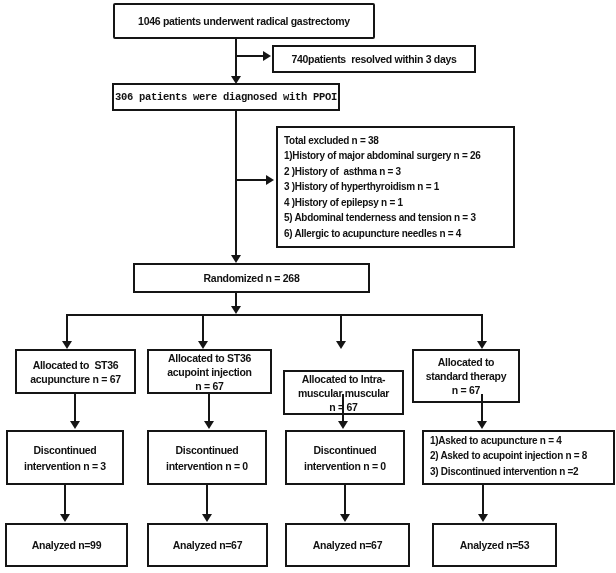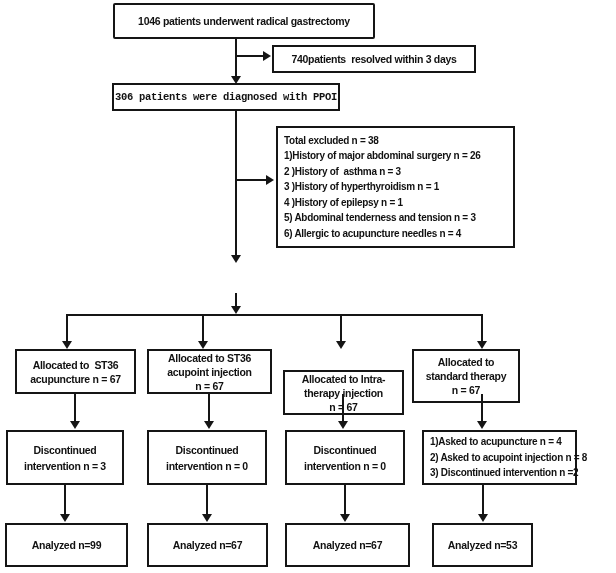--- a/index.html
+++ b/index.html
@@ -83,20 +83,23 @@
   <div class="box list excluded" style="left:276px; top:126px; width:239px; height:122px;">
     <div class="ln">Total excluded n = 38</div>
     <div class="ln">1)History of major abdominal surgery n = 26</div>
     <div class="ln">2 )History of  asthma n = 3</div>
     <div class="ln">3 )History of hyperthyroidism n = 1</div>
     <div class="ln">4 )History of epilepsy n = 1</div>
     <div class="ln">5) Abdominal tenderness and tension n = 3</div>
     <div class="ln">6) Allergic to acupuncture needles n = 4</div>
   </div>
 
+  <div class="box" style="left:133px; top:263px; width:237px; height:30px;">
+    <div class="ln">Randomized n = 268</div>
+  </div>
 
   <div class="vline" style="left:235px; top:293px; width:2px; height:14px;"></div>
   <div class="arr-down" style="left:231px; top:306px;"></div>
 
   <div class="hline" style="left:66px; top:314px; width:417px; height:2px;"></div>
 
   <div class="vline" style="left:66px; top:314px; width:2px; height:28px;"></div>
   <div class="arr-down" style="left:62px; top:341px;"></div>
   <div class="vline" style="left:202px; top:314px; width:2px; height:28px;"></div>
   <div class="arr-down" style="left:198px; top:341px;"></div>
@@ -109,21 +112,21 @@
     <div class="ln">Allocated to  ST36</div>
     <div class="ln">acupuncture n = 67</div>
   </div>
   <div class="box" style="left:147px; top:349px; width:125px; height:45px;">
     <div class="ln">Allocated to ST36</div>
     <div class="ln">acupoint injection</div>
     <div class="ln">n = 67</div>
   </div>
   <div class="box" style="left:283px; top:349px; width:121px; height:45px;margin-top:21px;">
     <div class="ln">Allocated to Intra-</div>
-    <div class="ln">therapy injection</div>
+    <div class="ln">muscular muscular</div>
     <div class="ln">n = 67</div>
   </div>
   <div class="box" style="left:412px; top:349px; width:108px; height:54px;">
     <div class="ln">Allocated to</div>
     <div class="ln">standard therapy</div>
     <div class="ln">n = 67</div>
   </div>
 
   <div class="vline" style="left:74px; top:394px; width:2px; height:28px;"></div>
   <div class="arr-down" style="left:70px; top:421px;"></div>
@@ -139,21 +142,21 @@
     <div class="ln">intervention n = 3</div>
   </div>
   <div class="box disc" style="left:147px; top:430px; width:120px; height:55px;">
     <div class="ln">Discontinued</div>
     <div class="ln">intervention n = 0</div>
   </div>
   <div class="box disc" style="left:285px; top:430px; width:120px; height:55px;">
     <div class="ln">Discontinued</div>
     <div class="ln">intervention n = 0</div>
   </div>
-  <div class="box list multi" style="left:422px; top:430px; width:155px; height:55px;">
+  <div class="box list multi" style="left:422px; top:430px; width:193px; height:55px;justify-content:flex-end;">
     <div class="ln">1)Asked to acupuncture n = 4</div>
     <div class="ln">2) Asked to acupoint injection n = 8</div>
     <div class="ln">3) Discontinued intervention n =2</div>
   </div>
 
   <div class="vline" style="left:64px; top:485px; width:2px; height:30px;"></div>
   <div class="arr-down" style="left:60px; top:514px;"></div>
   <div class="vline" style="left:206px; top:485px; width:2px; height:30px;"></div>
   <div class="arr-down" style="left:202px; top:514px;"></div>
   <div class="vline" style="left:344px; top:485px; width:2px; height:30px;"></div>
@@ -163,17 +166,17 @@
 
   <div class="box" style="left:5px; top:523px; width:123px; height:44px;">
     <div class="ln">Analyzed n=99</div>
   </div>
   <div class="box" style="left:147px; top:523px; width:121px; height:44px;">
     <div class="ln">Analyzed n=67</div>
   </div>
   <div class="box" style="left:285px; top:523px; width:125px; height:44px;">
     <div class="ln">Analyzed n=67</div>
   </div>
-  <div class="box" style="left:432px; top:523px; width:101px; height:44px;">
+  <div class="box" style="left:432px; top:523px; width:125px; height:44px;">
     <div class="ln">Analyzed n=53</div>
   </div>
 
 </div>
 
 </body></html>

